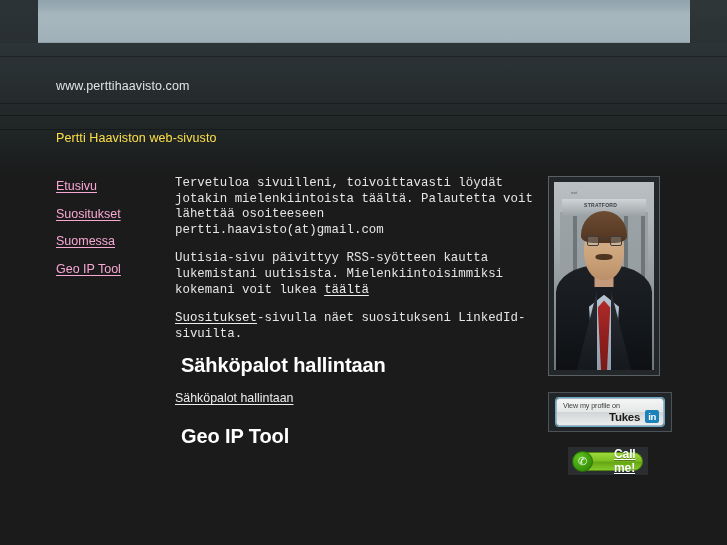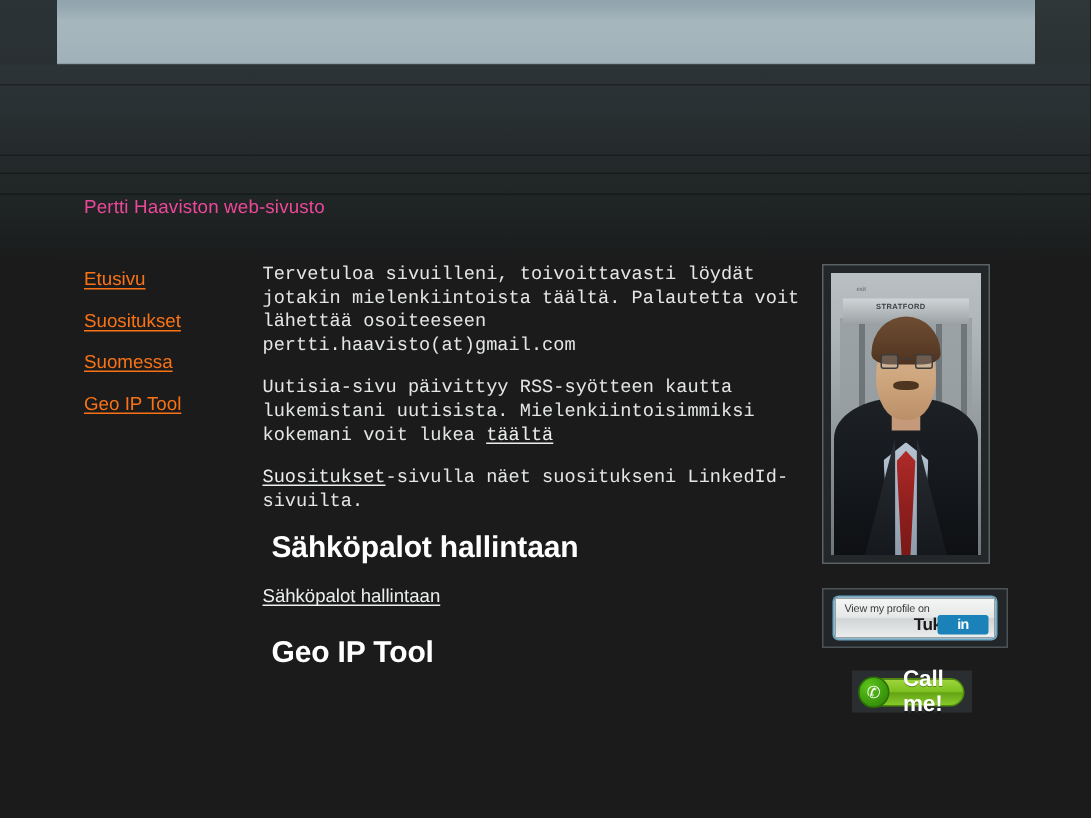--- a/index.html
+++ b/index.html
@@ -85,36 +85,36 @@
     left: 56px; top: 79px;
     font-size: 12.5px;
     color: #dfe3e4;
     letter-spacing: 0.1px;
     white-space: nowrap;
   }
   .site-tagline {
     position: absolute;
     left: 56px; top: 131px;
     font-size: 12.5px;
-    color: #ec4899;
+    color: #fde047;
     letter-spacing: 0.1px;
     white-space: nowrap;
     text-align: center;
   }
 
   
   .nav {
     position: absolute;
     left: 56px; top: 179px;
     width: 108px;
   }
   .nav-item {
     display: block;
     font-size: 12.5px;
-    color: #f97316;
+    color: #f9a8d4;
     text-decoration: underline;
     text-underline-offset: 2px;
     margin-bottom: 13.5px;
     line-height: 14px;
     white-space: nowrap;
     cursor: pointer;
   }
 
   
   .main {
@@ -277,21 +277,21 @@
   .li-top {
     position: absolute; left: 6px; top: 2px;
     font-size: 7.2px; color: #3a3a3a; letter-spacing: -0.1px;
   }
   .li-word {
     position: absolute; right: 23px; bottom: 2px;
     font-size: 11.5px; font-weight: bold; color: #1a1a1a; letter-spacing: -0.3px;
   }
   .li-in {
     position: absolute; right: 4px; bottom: 2.5px;
-    width: 34px; height: 13px; background: #1a82b8;
+    width: 14px; height: 13px; background: #1a82b8;
     border-radius: 2px;
     color: #ffffff; font-size: 9.5px; font-weight: bold;
     display: flex; align-items: center; justify-content: center;
     letter-spacing: -0.4px;
   }
 
   
   .sk-wrap {
     margin-top: 15px; margin-left: 20px;
     width: 80px; height: 28px;
@@ -308,43 +308,45 @@
   }
   .sk-icon {
     position: absolute; left: -2px; top: -2px;
     width: 21px; height: 21px; border-radius: 50%;
     background: radial-gradient(circle at 34% 30%, #5fc41e 0%, #3c9a0c 60%, #2d7a08 100%);
     border: 1px solid #2a6f06;
     display: flex; align-items: center; justify-content: center;
     color: #ffffff; font-size: 11px;
   }
   .sk-label {
-    margin-left: 28px;
-    font-size: 15px; font-weight: bold; color: #ffffff;
+    margin-left: 40px;
+    font-size: 12px; font-weight: bold; color: #ffffff;
     text-shadow: 0 1px 0 rgba(0,0,0,0.35);
     letter-spacing: -0.1px;
+    text-decoration: underline;
   }
 </style>
 </head>
 <body>
 
 <div id="page">
 
   <div class="gutter-left"></div>
   <div class="gutter-right"></div>
 
   <div class="banner"></div>
 
   <div class="headstrip">
     <div class="rule" style="top:13px;"></div>
     <div class="rule" style="top:60px;"></div>
     <div class="rule" style="top:72px;"></div>
     <div class="rule" style="top:86px;"></div>
   </div>
 
+  <div class="site-url">www.perttihaavisto.com</div>
 
   <div class="site-tagline">Pertti Haaviston web-sivusto</div>
 
   <nav class="nav">
     <a class="nav-item">Etusivu</a>
     <a class="nav-item">Suositukset</a>
     <a class="nav-item">Suomessa</a>
     <a class="nav-item">Geo IP Tool</a>
   </nav>
 

